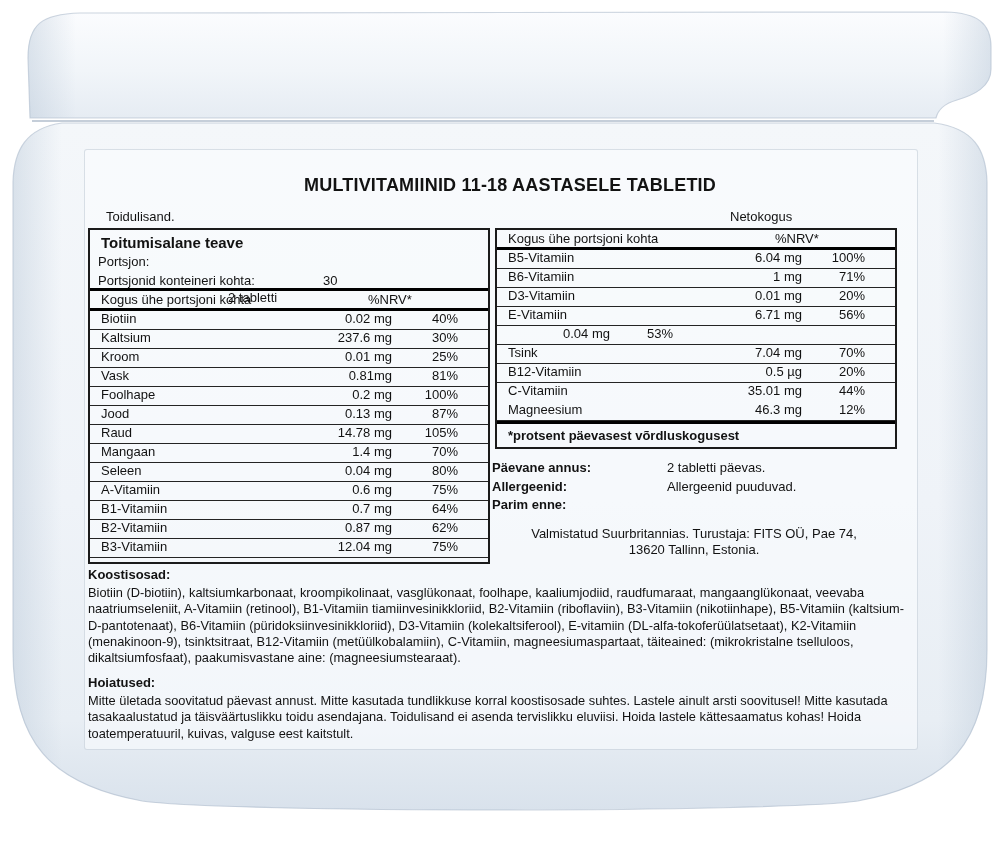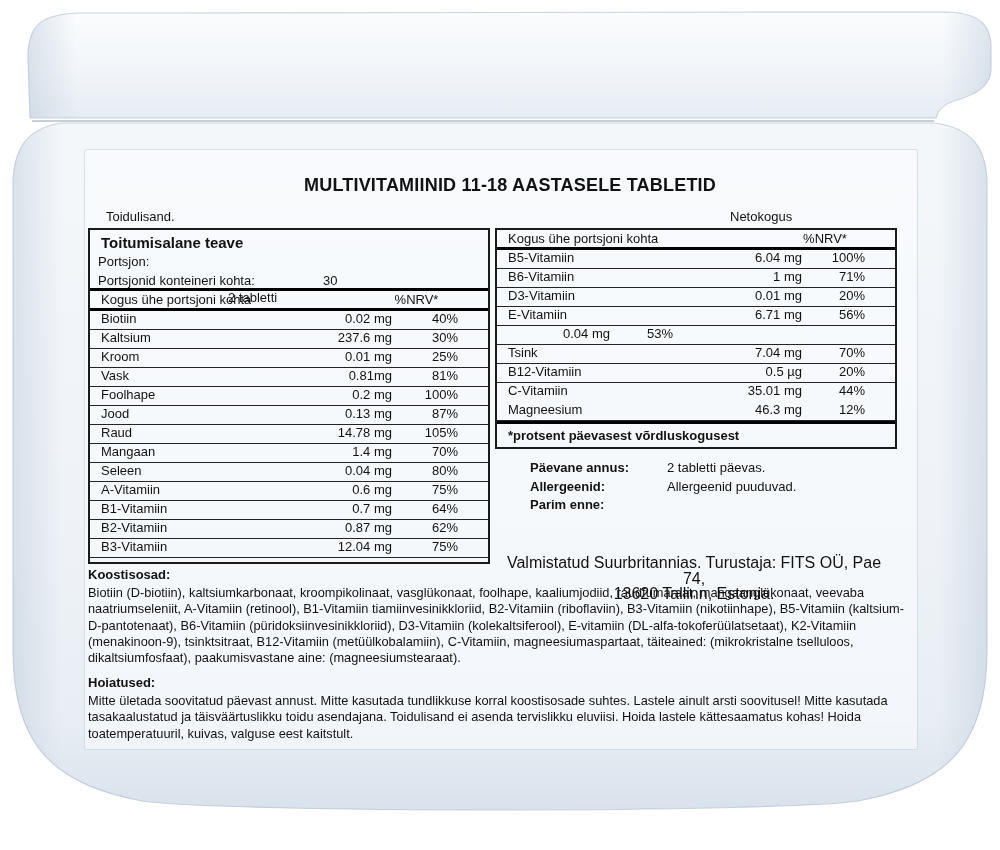--- a/index.html
+++ b/index.html
@@ -26,39 +26,39 @@
   .facts.right{left:495px;top:228px;width:398px;}
   .facts *{box-sizing:border-box;}
   .f-title{font-size:15px;font-weight:bold;padding:4px 0 2px 11px;height:23px;}
   .f-kv{position:relative;height:19px;padding-left:8px;line-height:18px;}
   .f-kv .val{position:absolute;top:0;line-height:18px;}
   .f-kv1 .val{left:138px;margin-top:36px;}
   .f-kv2 .val{left:233px;}
   .f-kv2{border-bottom:3.5px solid #000;}
   .f-head{display:flex;height:20px;line-height:18px;border-bottom:3px solid #000;}
   .f-head .h-name{flex:1;padding-left:11px;}
-  .f-head .h-nrv{width:120px;text-align:center;padding-right:23px;}
+  .f-head .h-nrv{width:120px;text-align:left;padding-right:23px;}
   .facts.right .f-head .h-nrv{padding-right:20px;}
   .f-row{display:flex;height:19px;line-height:16.5px;border-bottom:1.5px solid #242424;}
   .f-row .c-name{flex:1;padding-left:11px;}
   .f-row .c-amt{width:110px;text-align:right;}
   .f-row .c-nrv{width:96px;text-align:right;padding-right:30px;}
   .facts.right .f-row .c-amt{width:113px;}
   .facts.right .f-row .c-nrv{width:93px;text-align:right;padding-right:30px;}
   .facts.right .f-row:nth-last-child(2){border-bottom:none;}
   .f-foot{border-top:3px solid #000;font-weight:bold;padding:4px 0 4px 11px;font-size:13px;}
 
   
   .info-row{font-size:13px;line-height:16px;}
   .info-label{font-weight:bold;}
   .i1{top:460px;} .i2{top:479px;} .i3{top:497px;}
-  .info-label-col{left:530px;}
+  .info-label-col{left:492px;}
   .info-value-col{left:667px;}
   .manufacturer{left:495px;top:526px;width:398px;text-align:center;
-    font-size:16px;line-height:15.5px;margin-top:29px;}
+    font-size:13px;line-height:15.5px;}
 
   
   .sec-head{left:88px;font-size:13px;font-weight:bold;}
   .sec-text{left:88px;width:824px;font-size:12.8px;line-height:16.3px;text-align:left;}
   .ing-head{top:567px;} .ing-text{top:585px;}
   .warn-head{top:675px;} .warn-text{top:693px;}
 </style>
 </head>
 <body>
 

